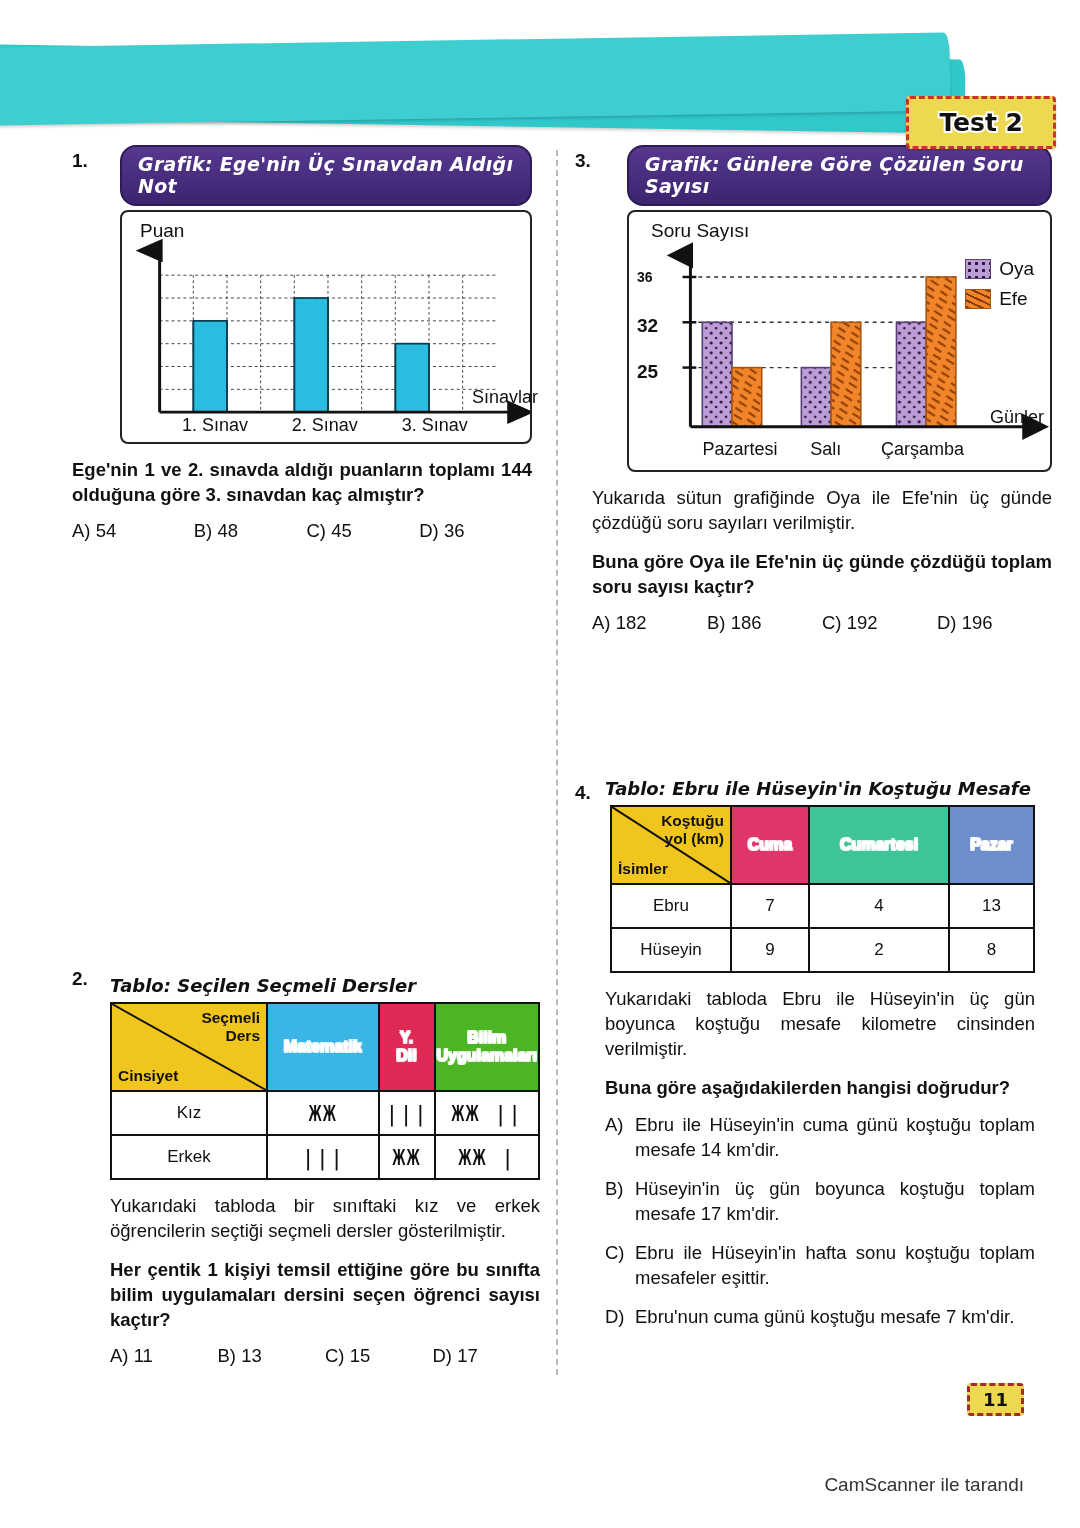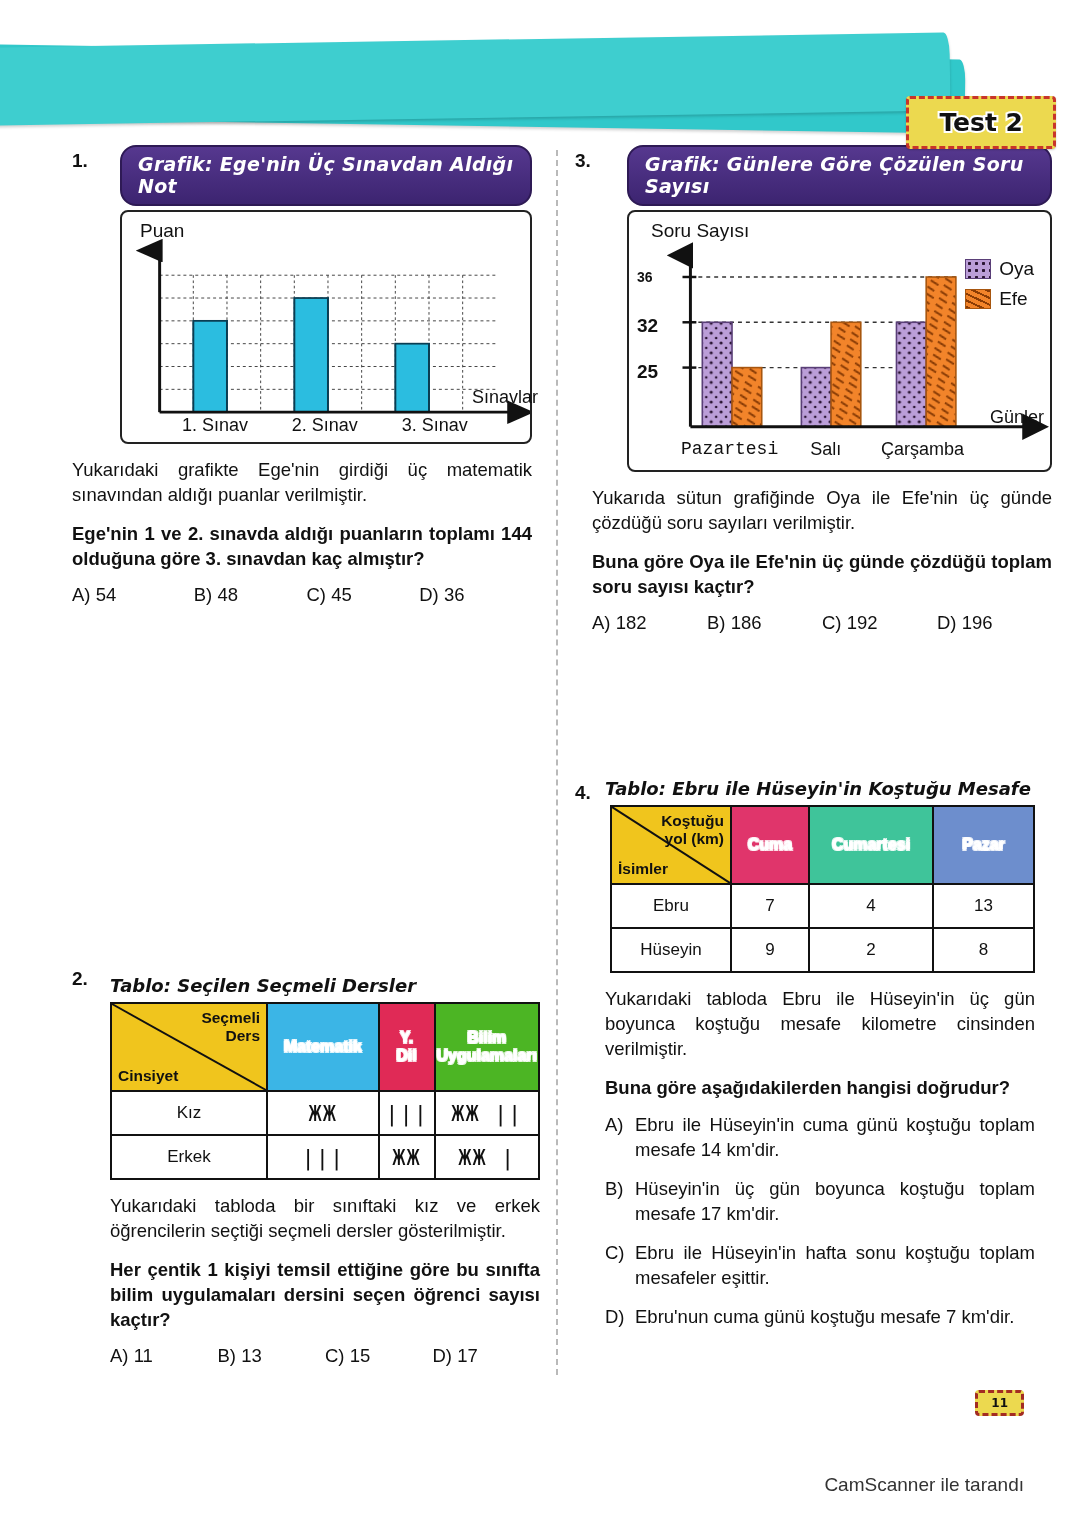--- a/index.html
+++ b/index.html
@@ -94,21 +94,21 @@
   .corner .t1 { position:absolute; right:6px; top:5px; text-align:right; font-weight:bold;
                 font-size:15.5px; color:#111; line-height:1.15; }
   .corner .t2 { position:absolute; left:6px; bottom:5px; font-weight:bold; font-size:15.5px; color:#111; }
   .cell { font-size:17px; height:44px; font-weight:normal; }
   .tally { font-family:"DejaVu Sans Mono", monospace; font-size:22px; letter-spacing:1px; }
 
   
   .pagenum {
      position:absolute; right:56px; bottom:112px;
      background:#ecd94f; border:3px dashed #a32c22; border-radius:4px;
-     padding:3px 13px; font-family:"DejaVu Sans",sans-serif; font-weight:bold; font-size:12px; color:#111;
+     padding:3px 13px; font-family:"DejaVu Sans",sans-serif; font-weight:bold; font-size:18px; color:#111;
   }
   .camscanner {
      position:absolute; right:56px; bottom:32px;
      font-size:19px; color:#333;
   }
 </style>
 </head>
 <body>
 
 <div class="banner-wrap">
@@ -164,21 +164,20 @@
       </svg>
       <div style="position:absolute; right:-8px; bottom:34px; font-size:18px;">Sınavlar</div>
       <div style="position:absolute; left:38px; bottom:6px; width:330px; display:flex; font-size:18px;">
         <span style="width:33.3%; text-align:center;">1. Sınav</span>
         <span style="width:33.3%; text-align:center;">2. Sınav</span>
         <span style="width:33.3%; text-align:center;">3. Sınav</span>
       </div>
     </div>
   </div>
 
-  <div class="para">Yukarıdaki grafikte Ege'nin girdiği üç matematik sınavından aldığı puanlar verilmiştir.</div>
   <div class="para bold">Ege'nin 1 ve 2. sınavda aldığı puanların toplamı 144 olduğuna göre 3. sınavdan kaç almıştır?</div>
   <div class="choices q1">
     <span>A) 54</span>
     <span>B) 48</span>
     <span>C) 45</span>
     <span>D) 36</span>
   </div>
 </div>
 
 <div class="qnum" style="left:72px; top:968px;">2.</div>
@@ -289,21 +288,21 @@
         <div style="display:flex; align-items:center;">
           <span style="display:inline-block; width:26px; height:20px; border:1.5px solid #a7560f;
                        background:#f2842a; margin-right:8px;
                        background-image:repeating-linear-gradient(25deg,#8a3c05 0 2px, transparent 2px 6px);"></span>
           <span style="font-size:19px;">Efe</span>
         </div>
       </div>
 
       <div style="position:absolute; right:6px; bottom:42px; font-size:18px;">Günler</div>
       <div style="position:absolute; left:52px; bottom:10px; width:290px; display:flex; font-size:18px;">
-        <span style="width:33.3%; text-align:center;font-family:Liberation Mono, monospace;">Pazartesi</span>
+        <span style="width:33.3%; text-align:right;">Pazartesi</span>
         <span style="width:33.3%; text-align:center;">Salı</span>
         <span style="width:33.3%; text-align:center;">Çarşamba</span>
       </div>
     </div>
   </div>
 
   <div class="para">Yukarıda sütun grafiğinde Oya ile Efe'nin üç günde çözdüğü soru sayıları verilmiştir.</div>
   <div class="para bold">Buna göre Oya ile Efe'nin üç günde çözdüğü toplam soru sayısı kaçtır?</div>
   <div class="choices">
     <span>A) 182</span>
@@ -322,21 +321,21 @@
     <tbody>
         <tr>
       <td class="corner" style="width:120px; height:78px;">
         <svg class="diag" viewBox="0 0 120 78" preserveAspectRatio="none">
           <line x1="0" y1="0" x2="120" y2="78" stroke="#111" stroke-width="2"></line>
         </svg>
         <div class="t1">Koştuğu<br>yol (km)</div>
         <div class="t2">İsimler</div>
       </td>
       <td class="hdr-cell" style="background:#e0356b; width:78px;">Cuma</td>
-      <td class="hdr-cell" style="background:#3fc49a; width:124px;">Cumartesi</td>
+      <td class="hdr-cell" style="background:#3fc49a; width:140px;">Cumartesi</td>
       <td class="hdr-cell" style="background:#6d8ecd;">Pazar</td>
     </tr>
     <tr>
       <td class="cell">Ebru</td>
       <td class="cell">7</td>
       <td class="cell">4</td>
       <td class="cell">13</td>
     </tr>
     <tr>
       <td class="cell">Hüseyin</td>

